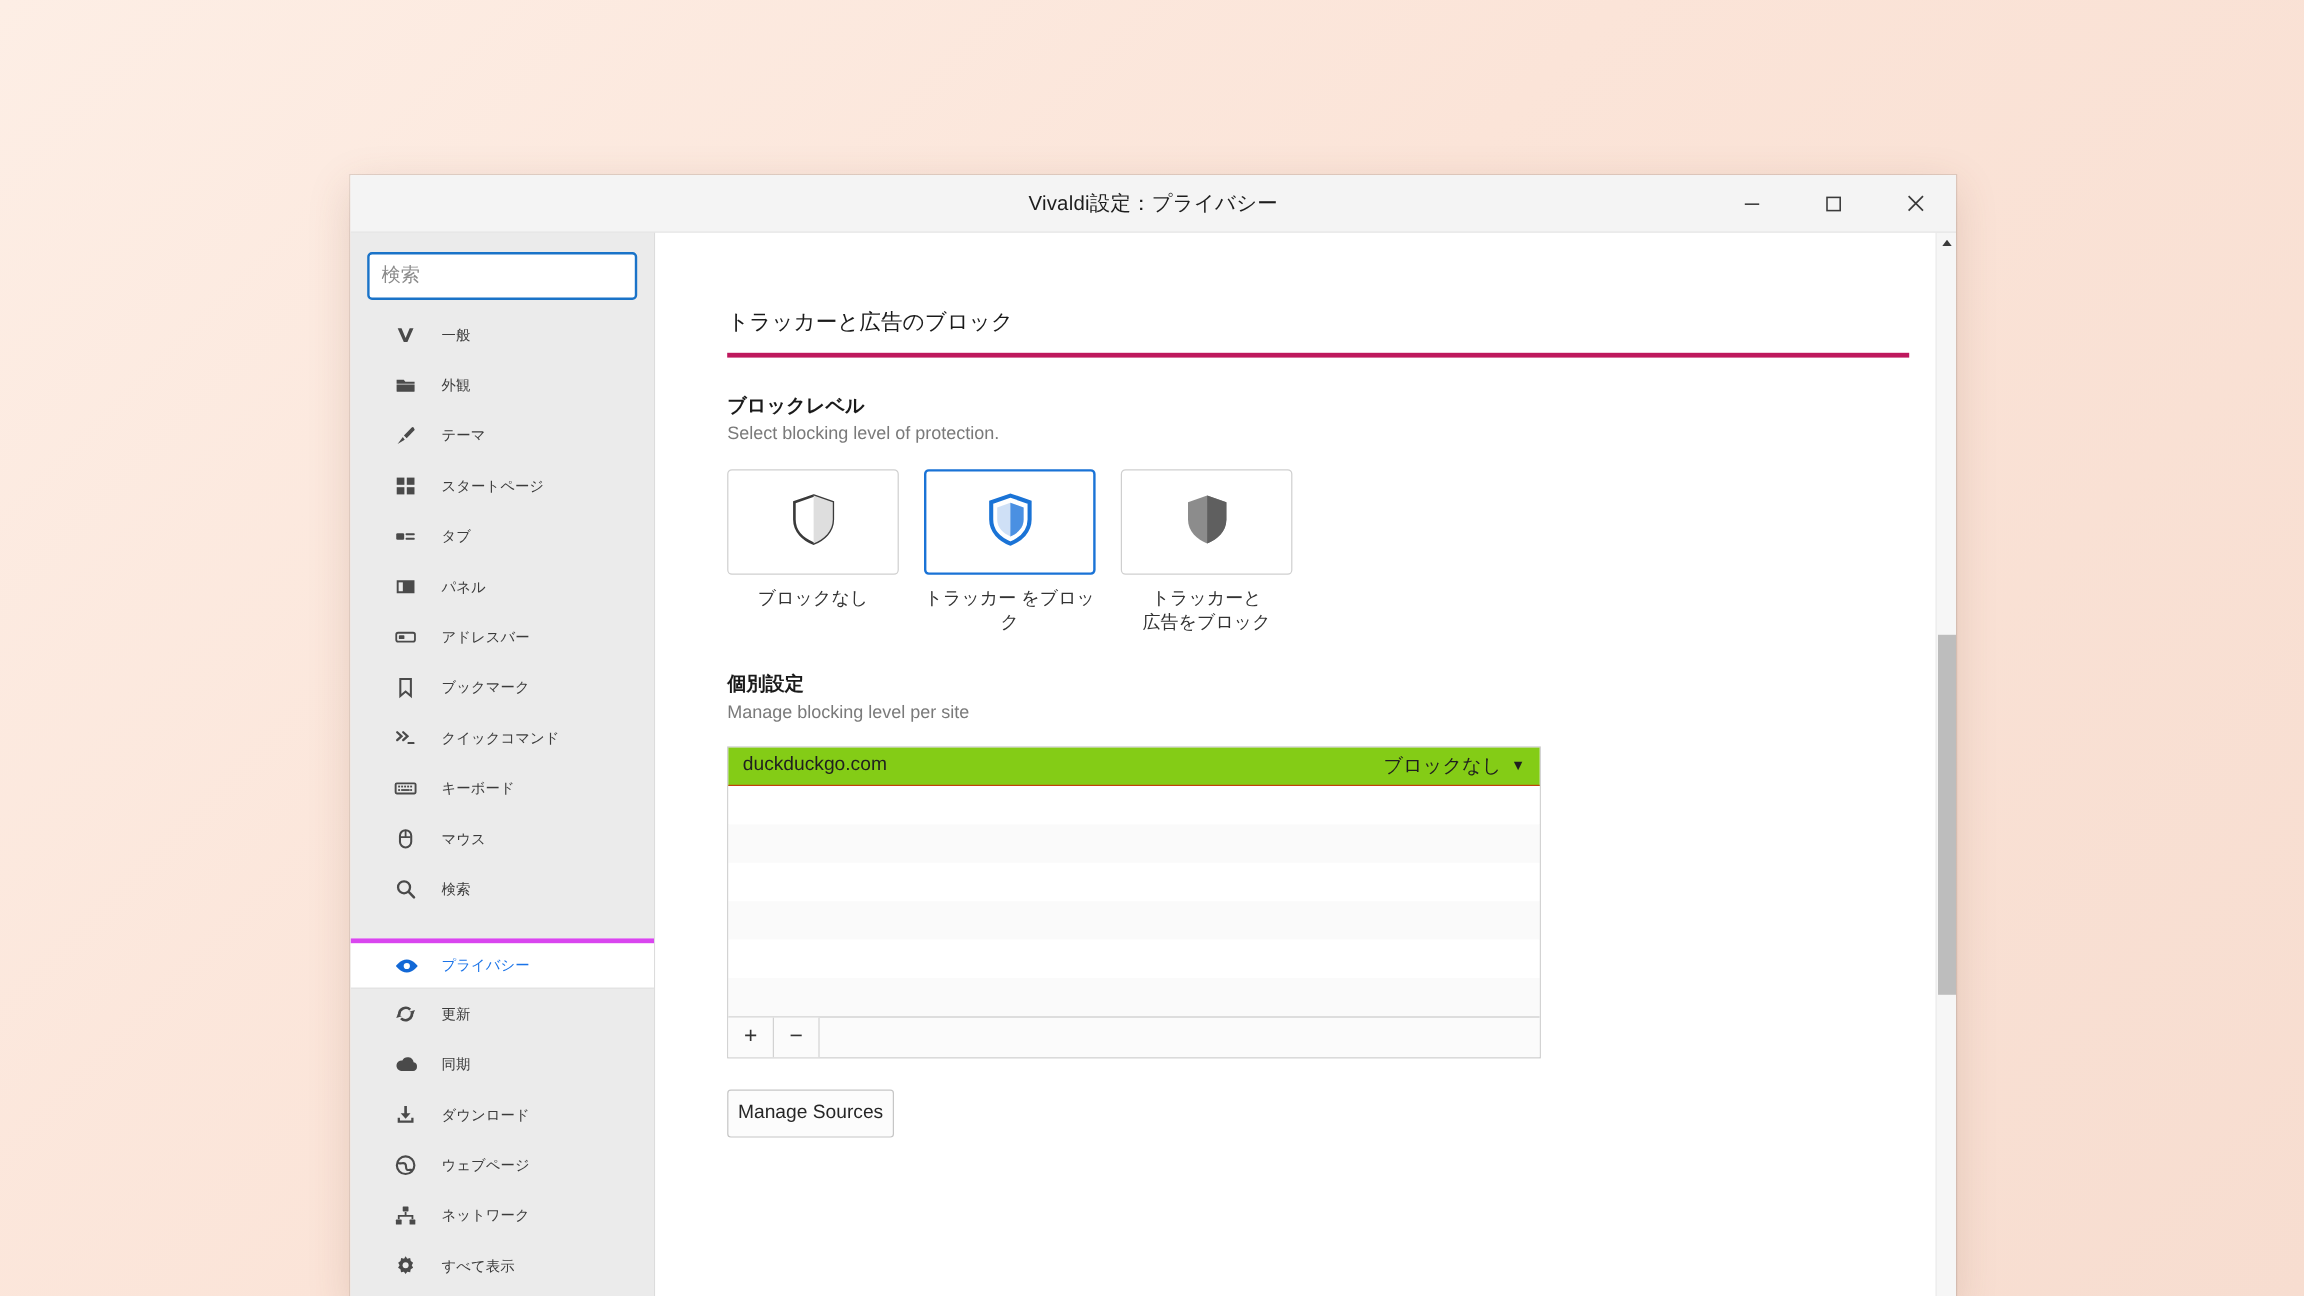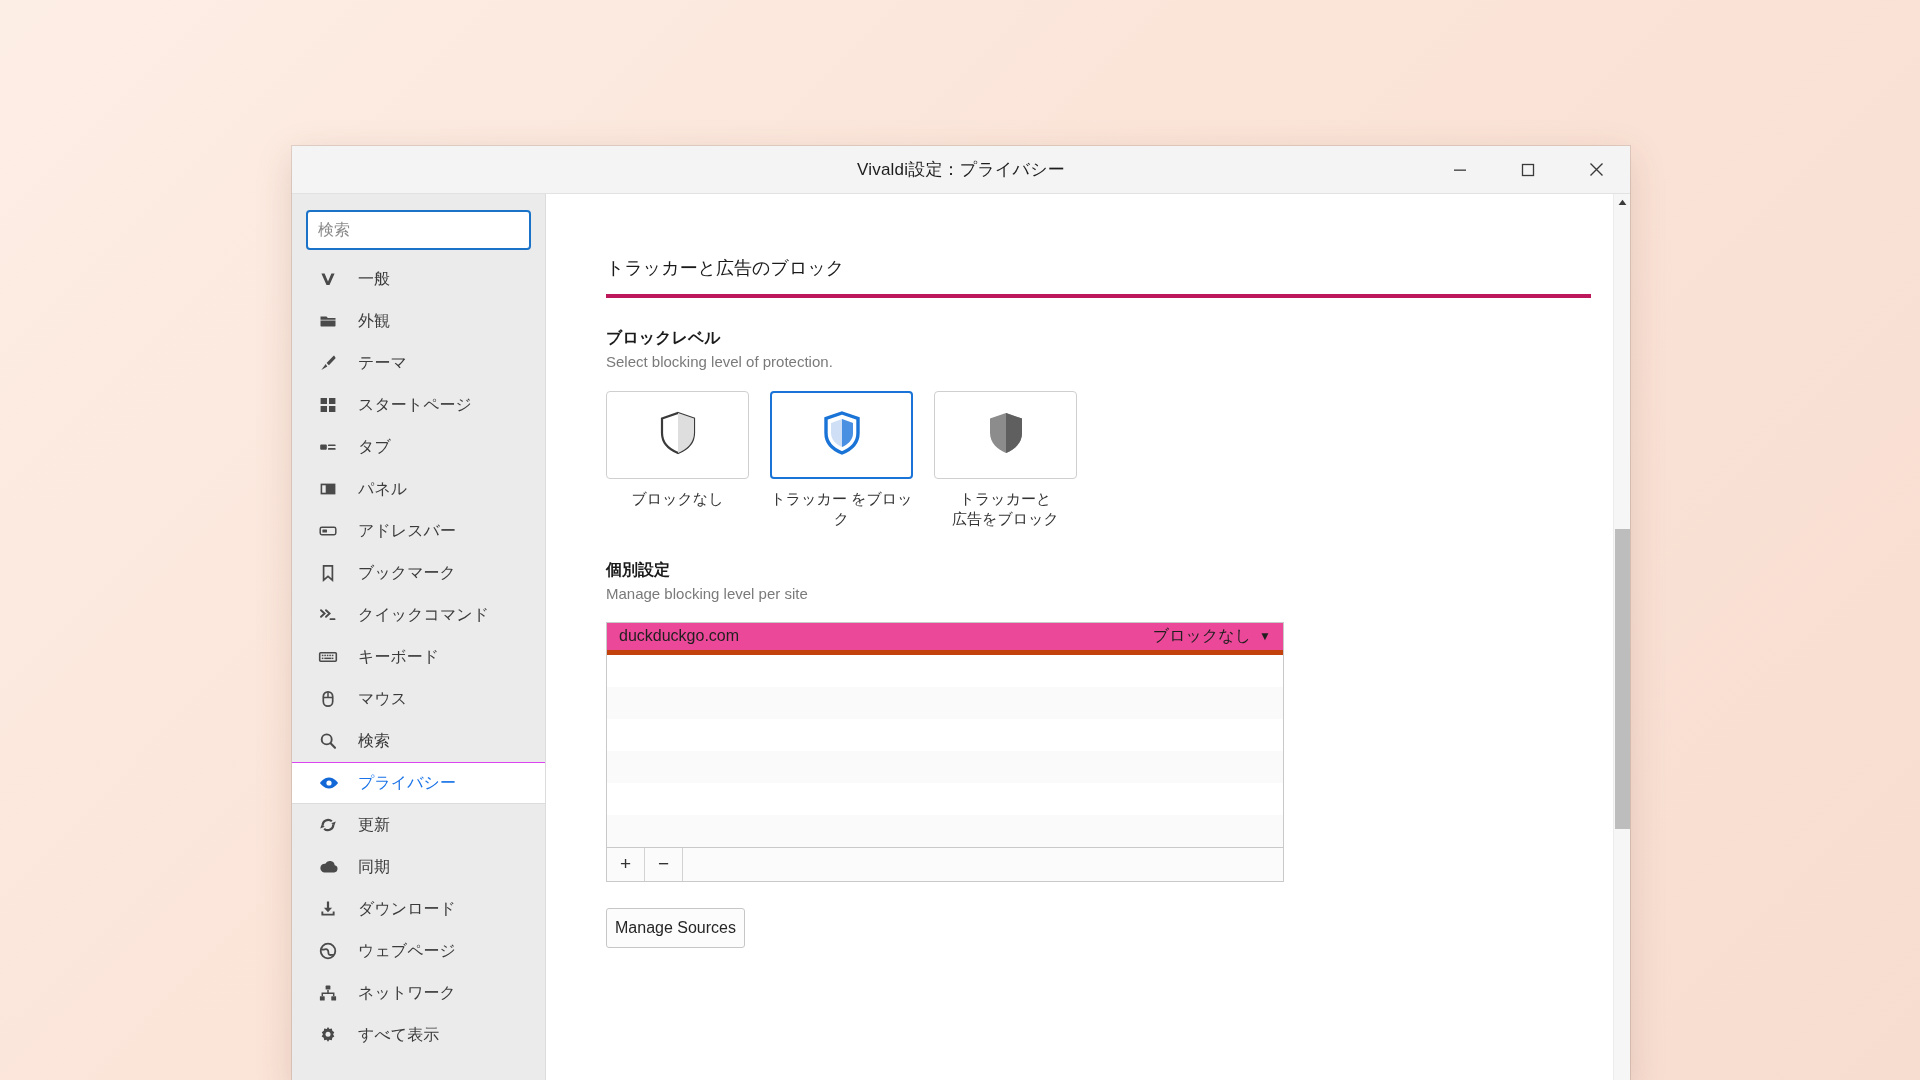--- a/index.html
+++ b/index.html
@@ -58,33 +58,34 @@
     width: 100%; height: 40px;
     border: 2px solid #1a73c8; border-radius: 4px;
     background: #fff; padding: 0 10px;
     font-family: inherit; font-size: 16px; color: #222;
     outline: none;
   }
   #search-input::placeholder { color: #8b8b8b; }
 
   .nav-item {
     display: flex; align-items: center;
-    height: 42px; padding-left: 26px;
-    color: #3b3b3b; font-size: 16px;
+    height: 42px; padding-left: 36px;
+    color: #3b3b3b; font-size: 12px;
     cursor: default;
   }
   .nav-item .nav-ico {
     width: 26px; height: 22px; margin-right: 14px;
     display: flex; align-items: center; justify-content: flex-start;
     flex: 0 0 26px;
   }
   .nav-item.selected {
     background: #ffffff; color: #1a73e8;
-    border-top: 1px solid #d946ef;
+    border-top: 4px solid #d946ef;
     border-bottom: 1px solid #dcdcdc;
+    margin-top: 20px;
   }
   .nav-item.selected .nav-ico svg { fill: #1268d6; }
   .nav-ico svg { fill: #4a4a4a; }
 
   
   #content-scroll {
     flex: 1 1 auto; background: #fff; position: relative;
     overflow: hidden;
   }
   #content { padding: 62px 0 0 60px; }
@@ -118,21 +119,21 @@
   #sitelist {
     margin-top: 20px;
     width: 678px;
     border: 1px solid #c9c9c9;
     background: #fff;
   }
   .site-row {
     height: 32px; display: flex; align-items: center;
     padding: 0 12px; font-size: 16px; color: #1f1f1f;
   }
-  .site-row.header { background: #ec4899; border-bottom: 5px solid #c2410c; }
+  .site-row.header { background: #84cc16; border-bottom: 1px solid #c2410c; }
   .site-row .site-level { margin-left: auto; display: flex; align-items: center; gap: 8px; }
   .site-row.empty.odd { background: #fafafa; }
   .site-row.empty.even { background: #ffffff; }
   #site-toolbar {
     height: 34px; border-top: 1px solid #c9c9c9;
     display: flex; align-items: stretch; background: #fbfbfb;
   }
   .tb-btn {
     width: 38px; display: flex; align-items: center; justify-content: center;
     border-right: 1px solid #d2d2d2; font-size: 19px; color: #333;

